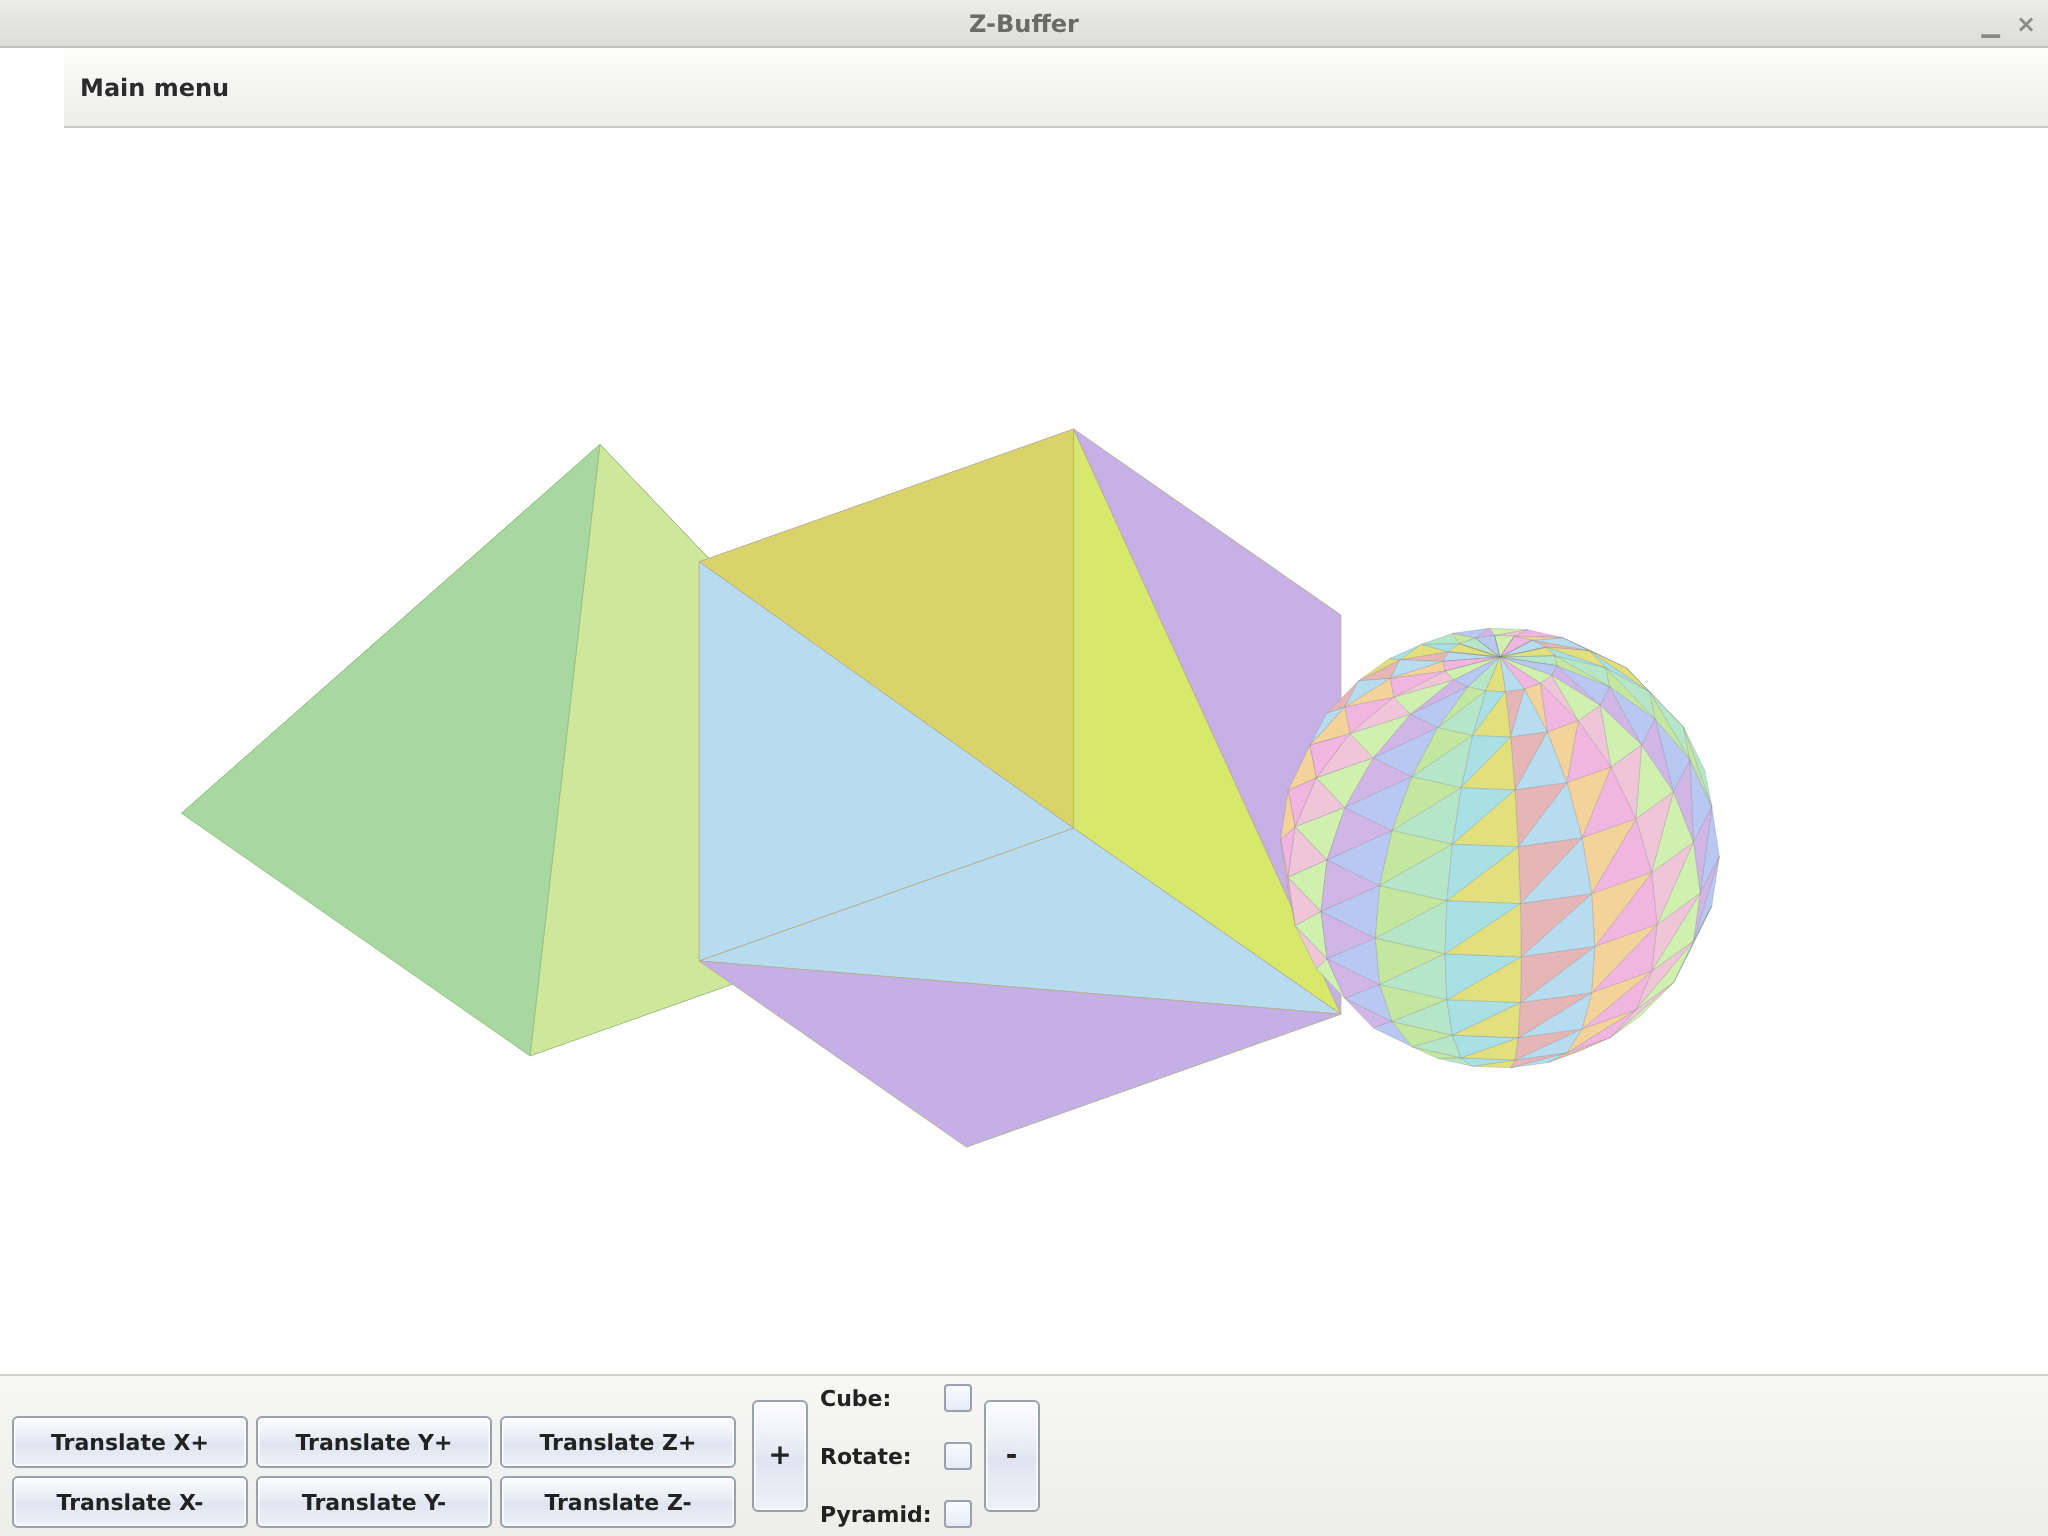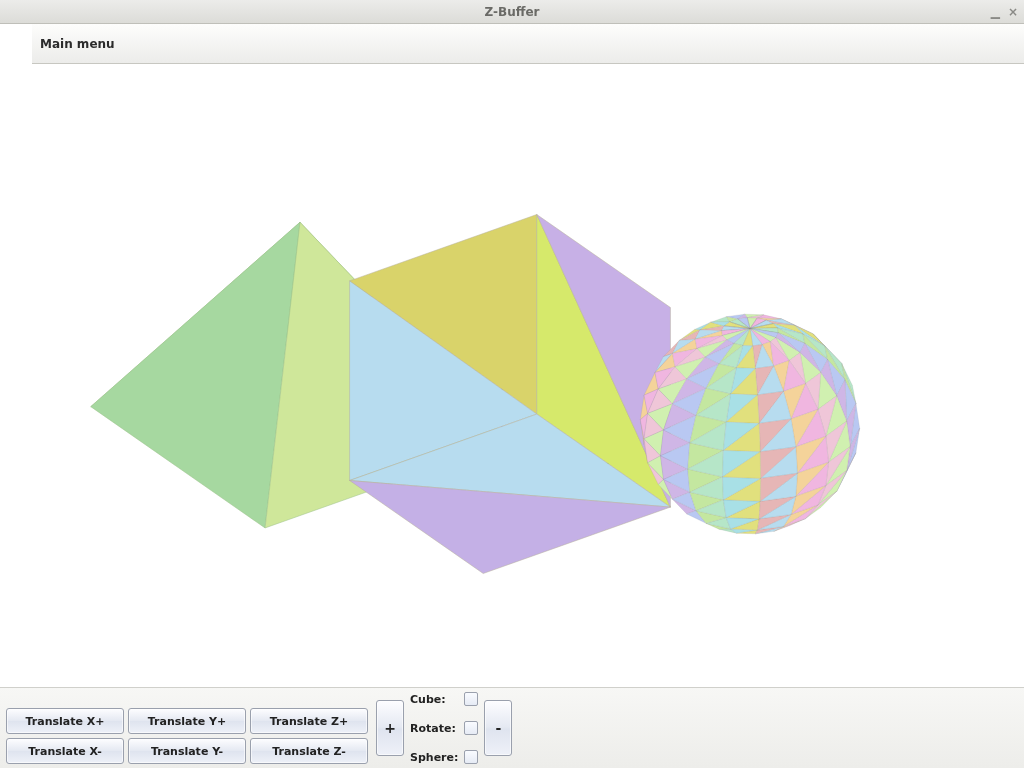--- a/index.html
+++ b/index.html
@@ -338,20 +338,20 @@
       <div class="btn">Translate Z-</div>
     </div>
 
     <div class="center-panel">
       <div class="btn small">+</div>
       <div class="checks">
         <span>Cube:</span>
         <input type="checkbox" style="">
         <span>Rotate:</span>
         <input type="checkbox" style="">
-        <span>Sphere:</span>
+        <span>Pyramid:</span>
         <input type="checkbox" style="">
       </div>
       <div class="btn small">-</div>
     </div>
 
   </div>
 </div>
 
 </body></html>

